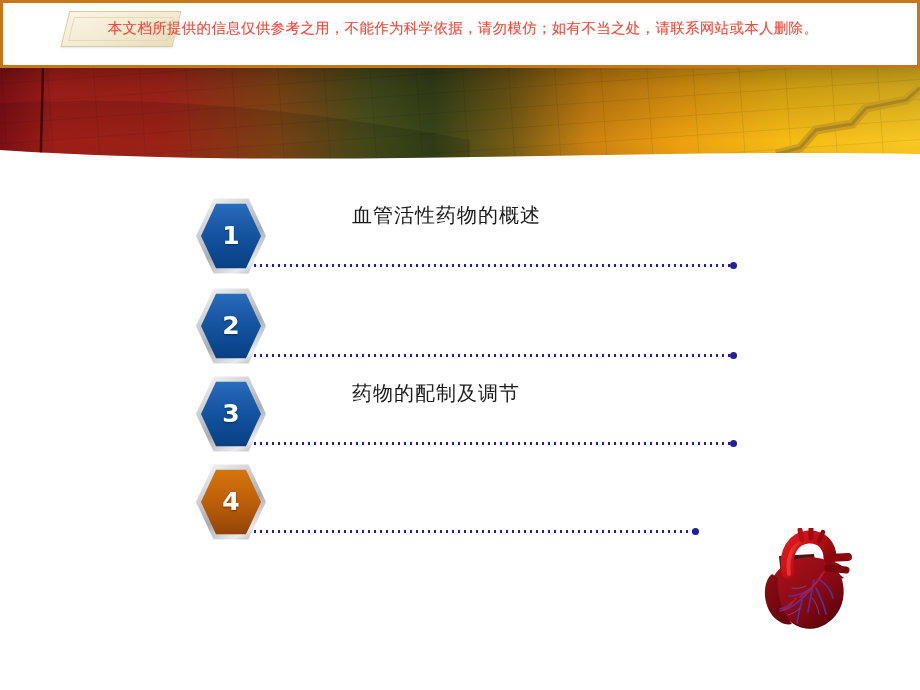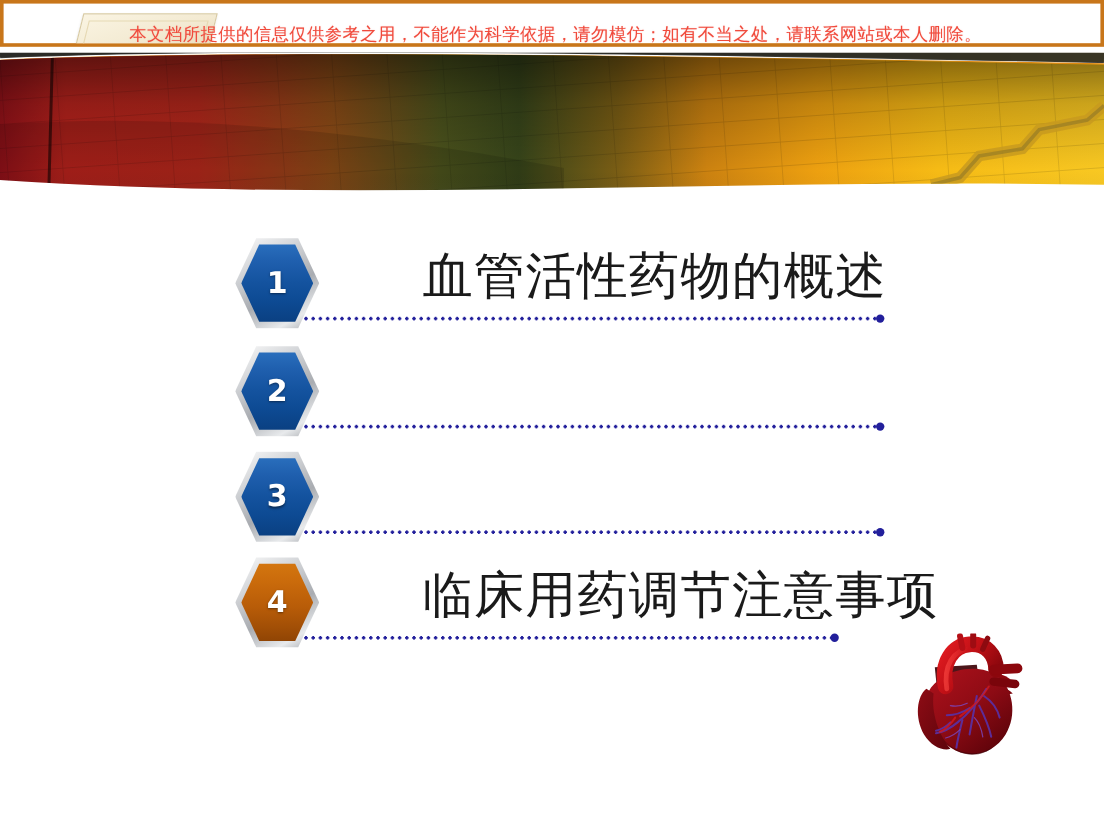--- a/index.html
+++ b/index.html
@@ -3,21 +3,21 @@
 <meta charset="utf-8">
 <style>
   html,body{margin:0;padding:0;background:#fff;}
   body{
     width:920px;height:690px;overflow:hidden;position:relative;
     font-family:"DejaVu Sans","Liberation Sans",sans-serif;
   }
 
   
   #banner{
-    position:absolute;left:0;top:0;width:920px;height:39px;
+    position:absolute;left:0;top:0;width:920px;height:68px;
     box-sizing:border-box;
     border:3px solid #c8761a;
     background:#ffffff;
     overflow:hidden;
     z-index:30;
   }
   #banner-paper{
     position:absolute;left:62px;top:8px;width:110px;height:34px;
     background:linear-gradient(160deg,#faf4e2 0%,#f3ead2 55%,#e9dcbb 100%);
     border:1px solid #d9cba4;
@@ -66,21 +66,21 @@
   .hex-blue{background:linear-gradient(180deg,#2a6fbd 0%,#1f5fae 22%,#14539f 48%,#0d4a93 72%,#0a3f80 100%);}
   .hex-orange{background:linear-gradient(180deg,#d4760f 0%,#c96a0b 25%,#b85c08 55%,#a24f06 80%,#8d4304 100%);}
   .hexnum{
     color:#ffffff;font-size:25px;font-weight:bold;line-height:1;
     position:relative;top:-1px;
     text-shadow:0 1px 2px rgba(0,0,0,.45);
   }
 
   .rowlabel{
     position:absolute;left:352px;top:10px;
-    font-size:42px;color:#1a1a1a;letter-spacing:1px;white-space:nowrap;
+    font-size:20px;color:#1a1a1a;letter-spacing:1px;white-space:nowrap;
   }
 
   .dots{
     position:absolute;height:3px;top:72px;
     background-image:radial-gradient(circle, #221f9b 0 1.25px, rgba(0,0,0,0) 1.4px);
     background-size:6px 3px;background-repeat:repeat-x;background-position:0 center;
   }
   .dotend{
     position:absolute;width:7px;height:7px;border-radius:50%;
     background:#221f9b;top:70px;
@@ -195,33 +195,33 @@
   </div>
 
   <div class="row r2">
     <div class="hexwrap">
       <div class="hex">
         <div class="hex-in hex-blue">
           <span class="hexnum">3</span>
         </div>
       </div>
     </div>
+    <div class="rowlabel">药物的配制及调节</div>
     <div class="dots"></div>
     <div class="dotend"></div>
   </div>
 
   <div class="row r3">
     <div class="hexwrap">
       <div class="hex">
         <div class="hex-in hex-orange">
           <span class="hexnum">4</span>
         </div>
       </div>
     </div>
-    <div class="rowlabel">临床用药调节注意事项</div>
     <div class="dots"></div>
     <div class="dotend"></div>
   </div>
 
 </div>
 
 <div id="heart">
   <svg width="104" height="108" viewBox="0 0 104 108" xmlns="http://www.w3.org/2000/svg">
     <defs>
       <linearGradient id="hBody" x1="0.15" y1="0.1" x2="0.9" y2="1">

